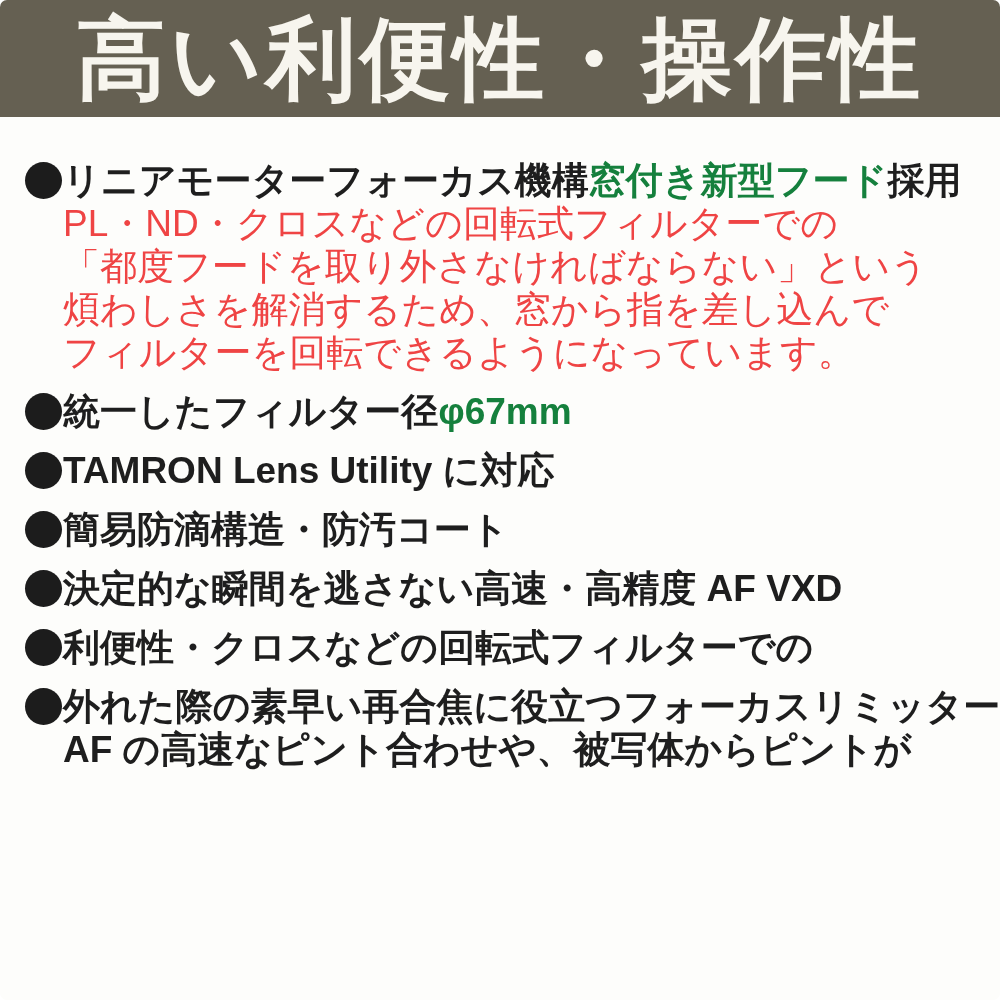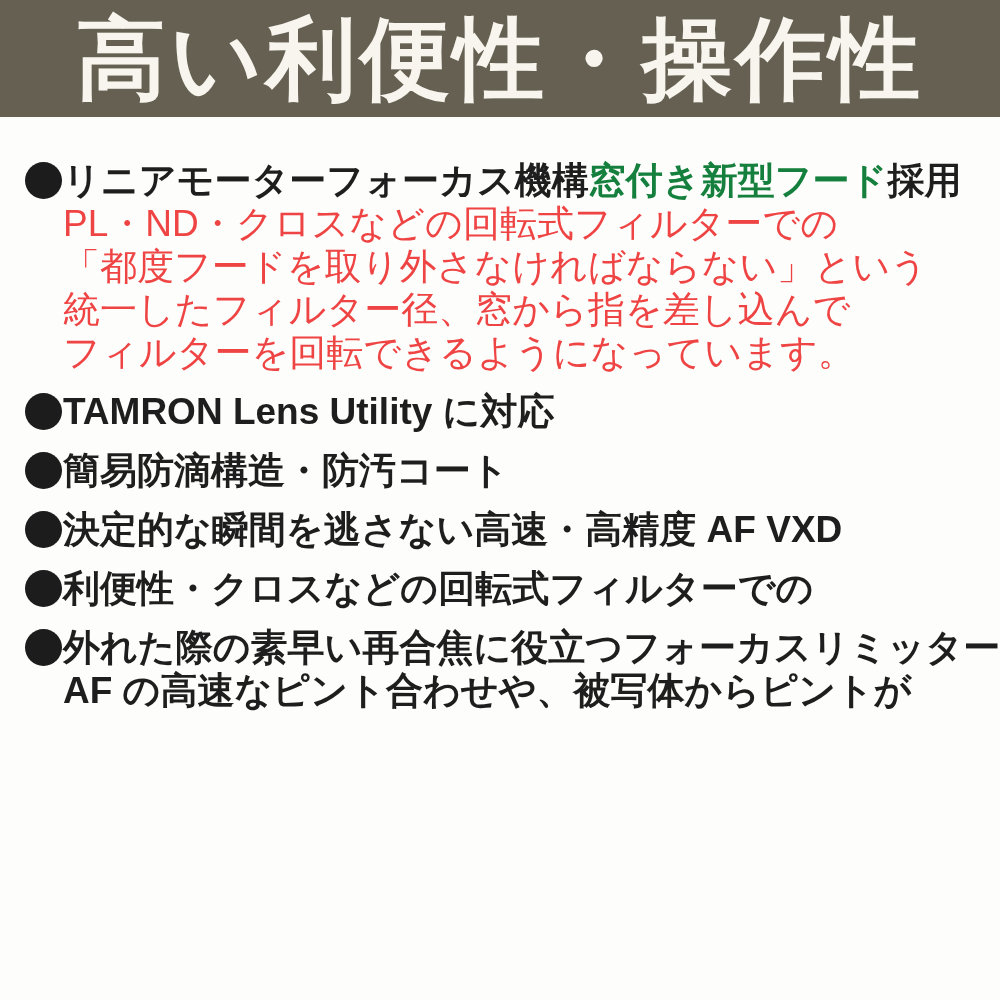--- a/index.html
+++ b/index.html
@@ -4,20 +4,21 @@
 <style>
   html, body { margin: 0; padding: 0; }
   body { font-family: "Liberation Sans", "DejaVu Sans", sans-serif; }
 
   .page {
     position: relative;
     width: 1000px;
     height: 1000px;
     background: #fdfdfb;
     overflow: hidden;
+    border-radius: 7px;
   }
 
   .banner {
     height: 117px;
     background: #656052;
     display: flex;
     align-items: center;
     justify-content: center;
   }
   .banner h1 {
@@ -78,24 +79,28 @@
     <h1>高い利便性・操作性</h1>
   </header>
 
   <main class="content">
 
     <section class="item">
       <span class="bullet"></span>
       <p class="lead"><span>リニアモーターフォーカス機構</span><span class="red">窓付き新型フード</span><span>採用</span></p>
       <p class="desc">PL・ND・クロスなどの回転式フィルターでの</p>
       <p class="desc">「都度フードを取り外さなければならない」という</p>
-      <p class="desc">統一したフィルター径、窓から指を差し込んで</p>
+      <p class="desc">煩わしさを解消するため、窓から指を差し込んで</p>
       <p class="desc">フィルターを回転できるようになっています。</p>
     </section>
 
+    <section class="item">
+      <span class="bullet"></span>
+      <p class="lead"><span>統一したフィルター径</span><span class="red">φ67mm</span></p>
+    </section>
 
     <section class="item">
       <span class="bullet"></span>
       <p class="lead">TAMRON Lens Utility に対応</p>
     </section>
 
     <section class="item">
       <span class="bullet"></span>
       <p class="lead">簡易防滴構造・防汚コート</p>
     </section>

